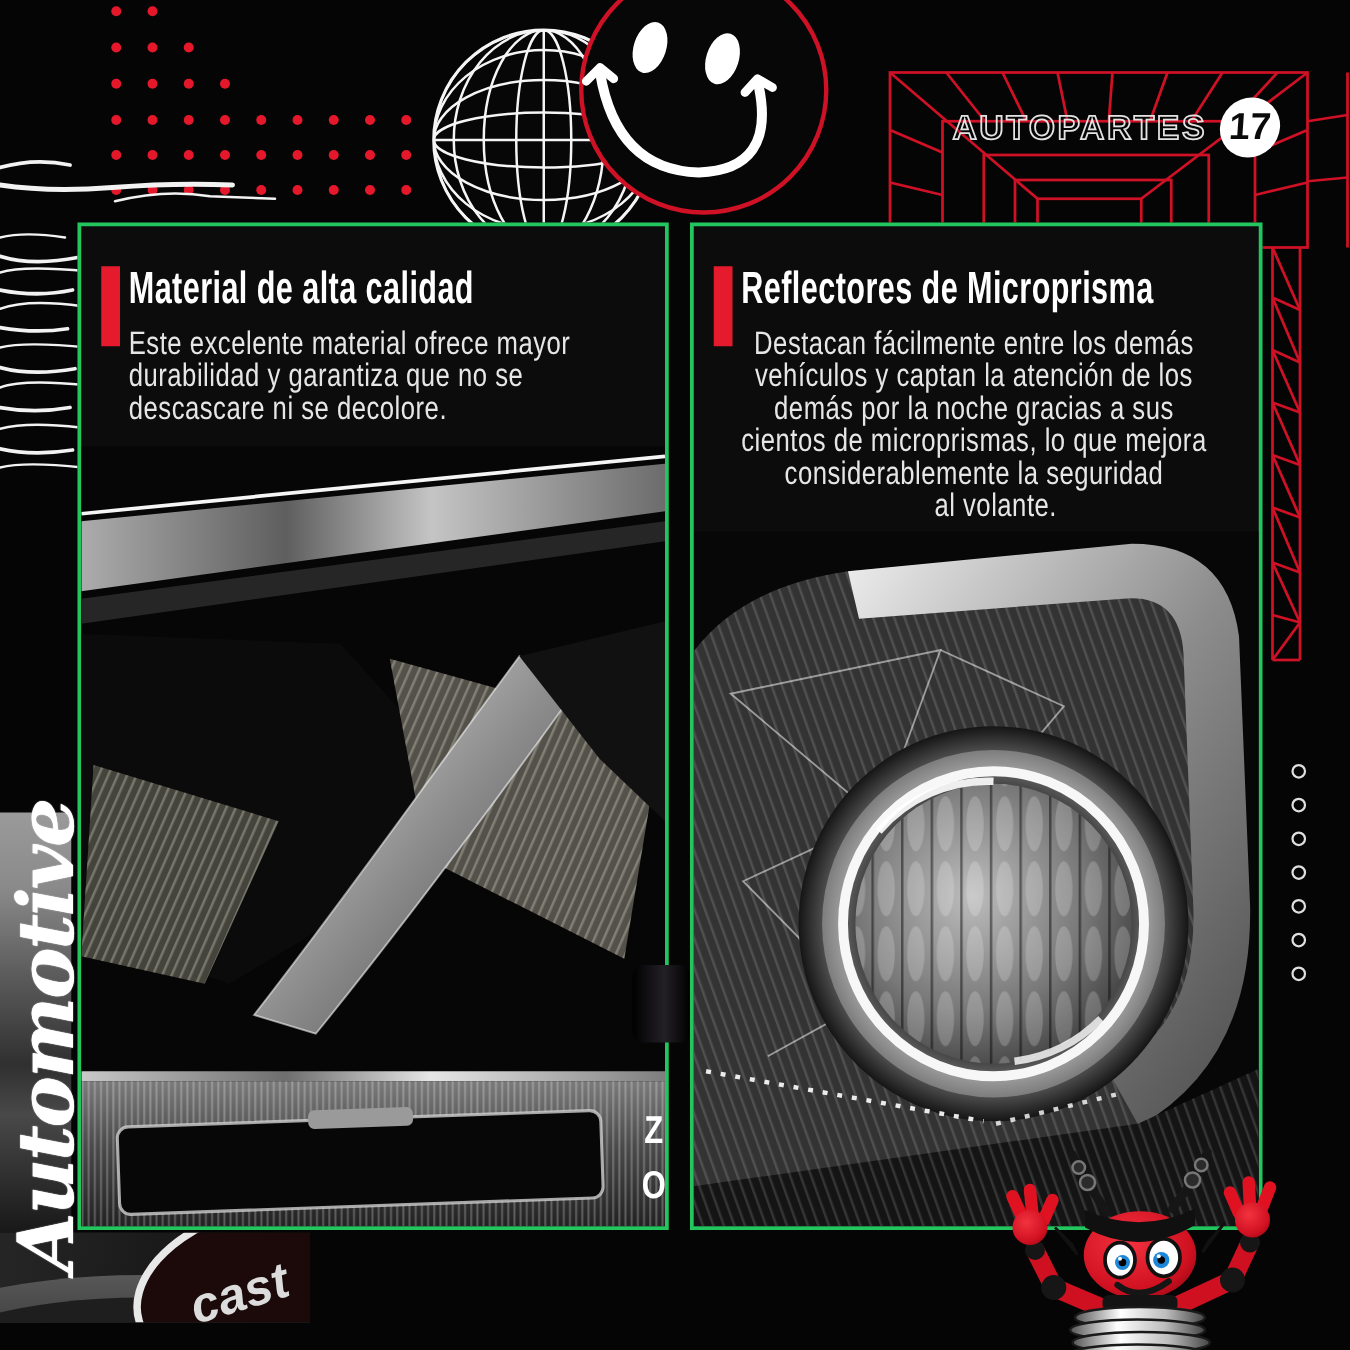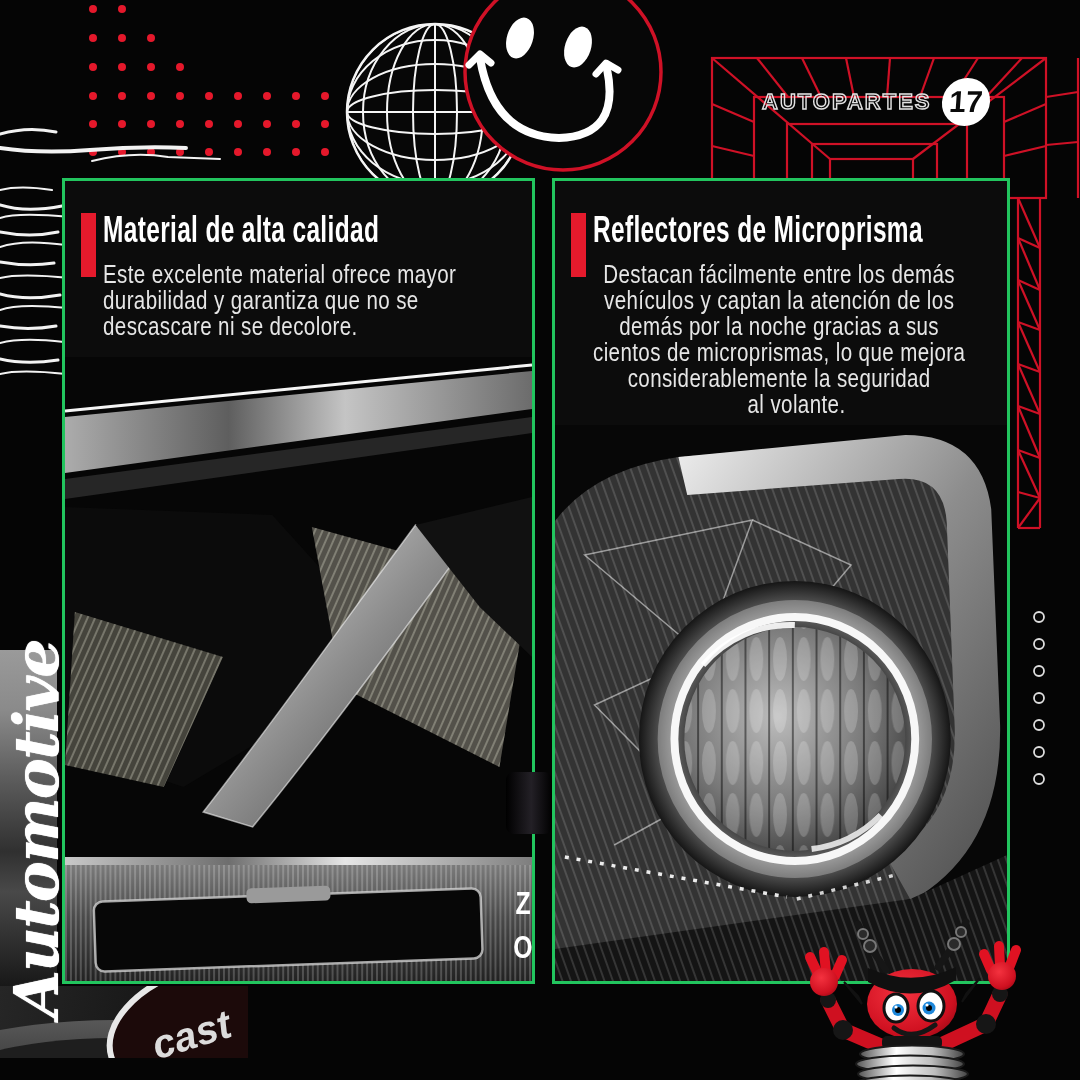--- a/index.html
+++ b/index.html
@@ -17,21 +17,21 @@
           white-space:nowrap;transform:scaleX(.68);transform-origin:left top;letter-spacing:.5px;}
   .pbody{position:absolute;left:38px;top:80px;color:#e6e6e6;font-size:26px;line-height:26px;
          transform:scaleX(.79);transform-origin:left top;letter-spacing:.5px;}
   .pbody div{white-space:nowrap;}
   .pbody .indent{padding-left:44px;}
 
   .photo{position:absolute;left:0;width:100%;bottom:0;}
 
   
   .brand{position:absolute;left:762px;top:78px;display:flex;align-items:center;gap:10px;}
-  .brand-name{font-size:22px;font-weight:bold;letter-spacing:2px;color:rgba(10,10,10,0.1);
+  .brand-name{font-size:27px;font-weight:bold;letter-spacing:2px;color:rgba(10,10,10,0.1);
               -webkit-text-stroke:1.4px #e3e3e3;}
   .badge{width:48px;height:48px;border-radius:50%;background:#fff;color:#0a0a0a;
          display:flex;align-items:center;justify-content:center;font-size:30px;font-weight:bold;
          transform:skewX(-4deg);}
 
   
   .zo{position:absolute;left:510px;top:882px;color:#fff;font-weight:bold;font-size:31px;
       line-height:44px;text-align:center;width:26px;transform:scaleX(.8);}
 
   

